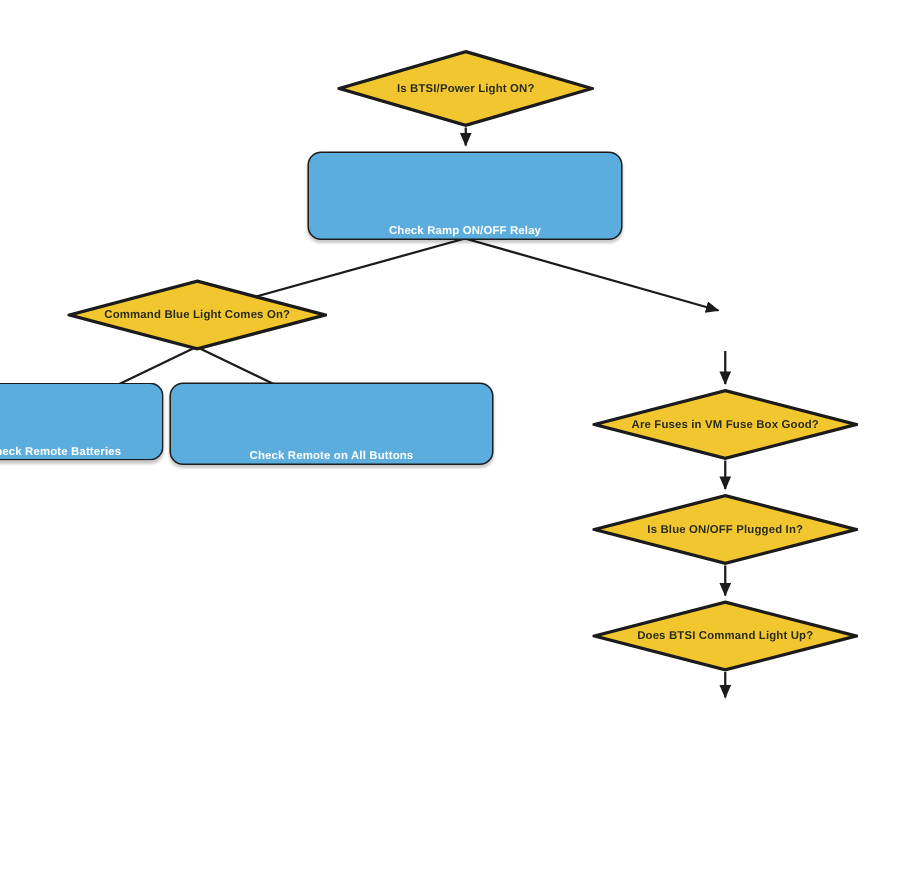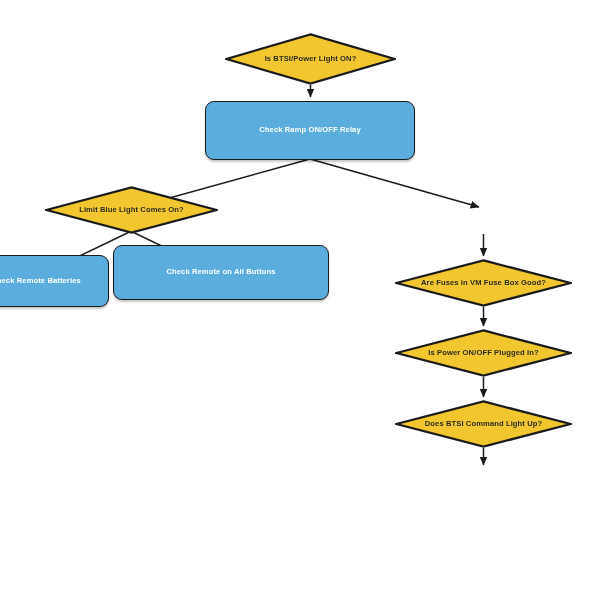--- a/index.html
+++ b/index.html
@@ -51,21 +51,21 @@
     font-size: 7.6px;
     font-weight: bold;
     letter-spacing: 0.1px;
     line-height: 1.15;
     white-space: nowrap;
     text-shadow: 0 0 1px rgba(255,255,255,0.25);
   }
   
   .process {
     display: flex;
-    align-items: center;
+    align-items: flex-end;
     justify-content: center;
     text-align: center;
     background: #5badde;
     border: 1.6px solid #1b1b1b;
     border-radius: 9px;
     box-shadow: 0 2px 2px rgba(0,0,0,0.22);
   }
   .process .label {
     color: #ffffff;
     font-size: 7.6px;
@@ -117,44 +117,44 @@
   </div>
 
   <div class="node process" style="left:205px; top:101px; width:210px; height:59px;">
     <span class="label">Check Ramp ON/OFF Relay</span>
   </div>
 
   <div class="node diamond" style="left:45px; top:186px; width:173px; height:48px;">
     <svg class="shape" viewBox="0 0 173 48" preserveAspectRatio="none">
       <polygon points="86.5,1.4 171.6,24 86.5,46.6 1.4,24" fill="#F2C62F" stroke="#1B1B1B" stroke-width="2.2" stroke-linejoin="miter"></polygon>
     </svg>
-    <span class="label">Limit Blue Light Comes On?</span>
+    <span class="label">Command Blue Light Comes On?</span>
   </div>
 
   <div class="node process clipped-left" style="left:-96px; top:255px; width:205px; height:52px;">
     <span class="label" style="margin-left:60px;">Check Remote Batteries</span>
   </div>
 
-  <div class="node process" style="left:113px; top:245px; width:216px; height:55px;">
+  <div class="node process" style="left:113px; top:255px; width:216px; height:55px;">
     <span class="label">Check Remote on All Buttons</span>
   </div>
 
 
   <div class="node diamond" style="left:395px; top:259px; width:177px; height:48px;">
     <svg class="shape" viewBox="0 0 177 48" preserveAspectRatio="none">
       <polygon points="88.5,1.4 175.6,24 88.5,46.6 1.4,24" fill="#F2C62F" stroke="#1B1B1B" stroke-width="2.2" stroke-linejoin="miter"></polygon>
     </svg>
     <span class="label">Are Fuses in VM Fuse Box Good?</span>
   </div>
 
   <div class="node diamond" style="left:395px; top:329px; width:177px; height:48px;">
     <svg class="shape" viewBox="0 0 177 48" preserveAspectRatio="none">
       <polygon points="88.5,1.4 175.6,24 88.5,46.6 1.4,24" fill="#F2C62F" stroke="#1B1B1B" stroke-width="2.2" stroke-linejoin="miter"></polygon>
     </svg>
-    <span class="label">Is Power ON/OFF Plugged In?</span>
+    <span class="label">Is Blue ON/OFF Plugged In?</span>
   </div>
 
   <div class="node diamond" style="left:395px; top:400px; width:177px; height:48px;">
     <svg class="shape" viewBox="0 0 177 48" preserveAspectRatio="none">
       <polygon points="88.5,1.4 175.6,24 88.5,46.6 1.4,24" fill="#F2C62F" stroke="#1B1B1B" stroke-width="2.2" stroke-linejoin="miter"></polygon>
     </svg>
     <span class="label">Does BTSI Command Light Up?</span>
   </div>
 
 

